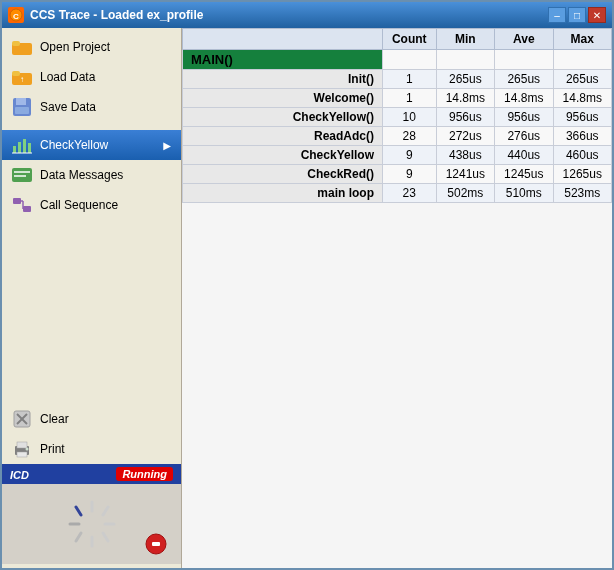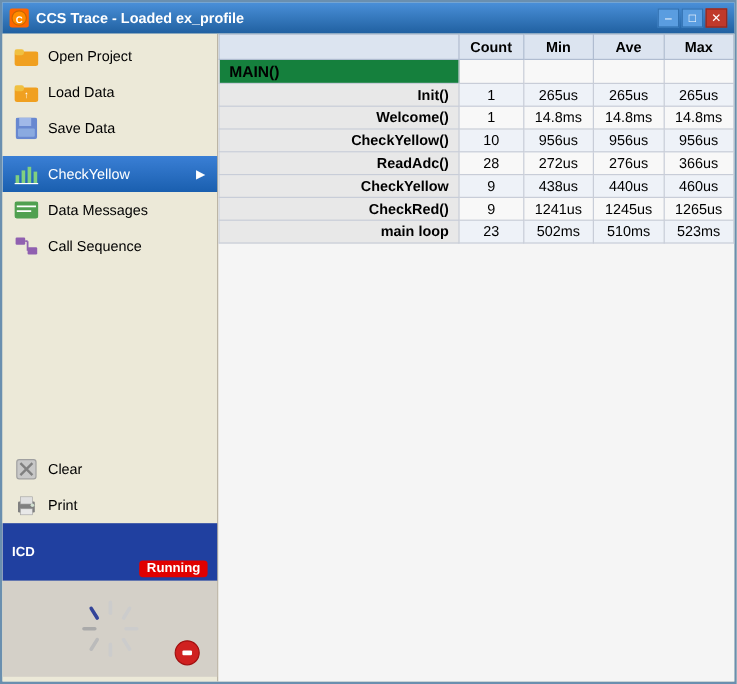--- a/index.html
+++ b/index.html
@@ -119,34 +119,34 @@
     .sidebar-bottom {
       margin-top: auto;
       padding-bottom: 4px;
     }
 
     
     .icd-bar {
       background: #2040a0;
       color: white;
       display: flex;
-      align-items: center;
+      align-items: flex-end;
       padding: 3px 8px;
       font-size: 11px;
       font-weight: bold;
       justify-content: space-between;
+      font-style: italic;
     }
     .running-badge {
       background: #e00000;
       color: white;
       font-size: 11px;
       font-weight: bold;
       padding: 1px 6px;
       border-radius: 3px;
-      margin-top: 28px;
     }
 
     
     .spinner-area {
       background: #d4d0c8;
       height: 80px;
       display: flex;
       align-items: center;
       justify-content: center;
       position: relative;

